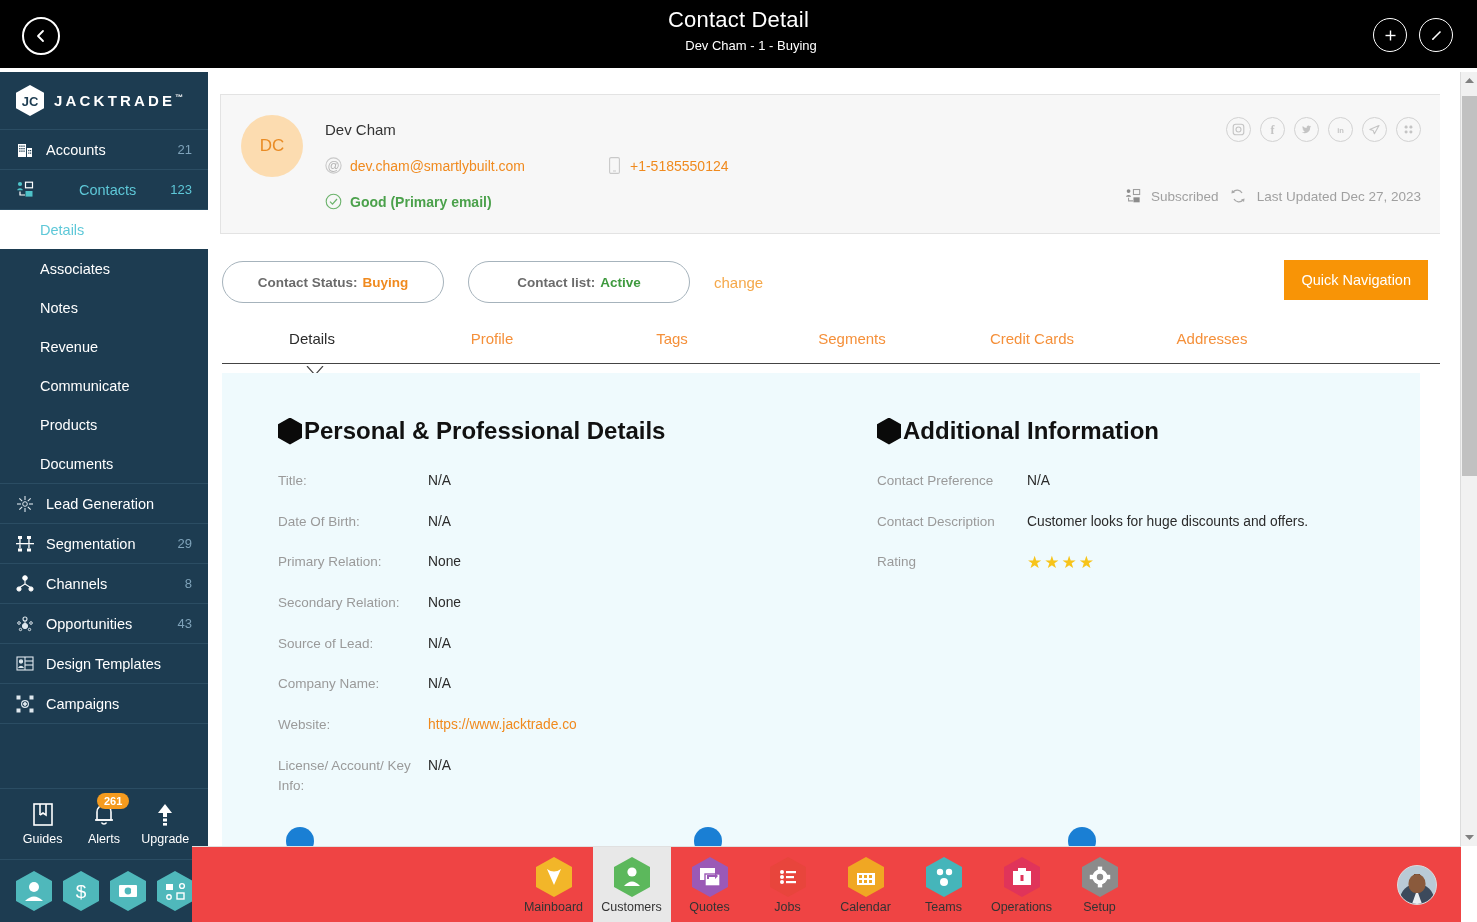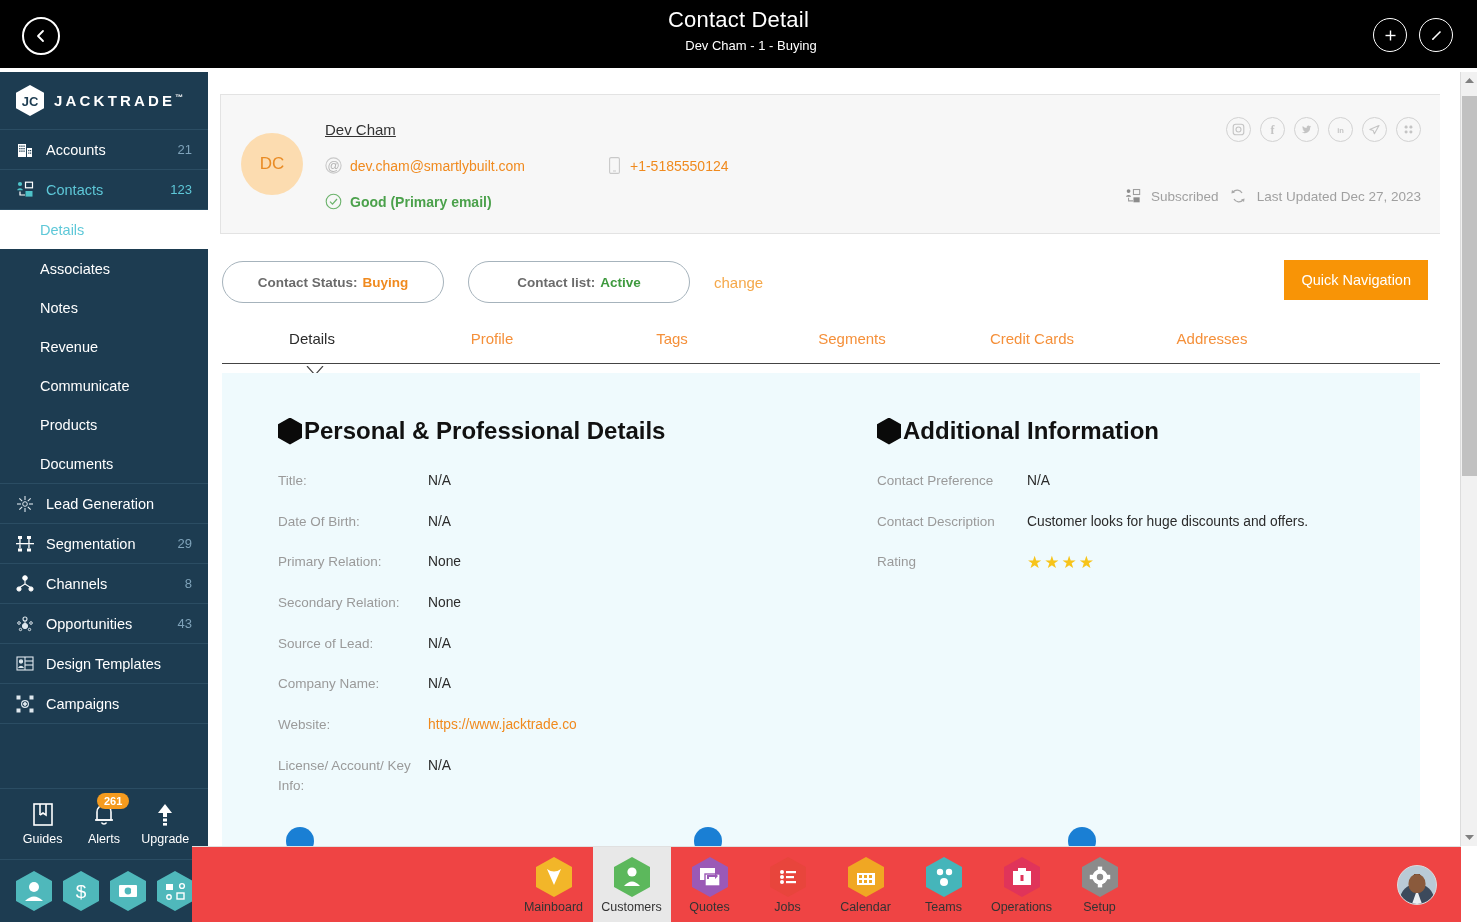--- a/index.html
+++ b/index.html
@@ -66,21 +66,21 @@
   .nav-item {
     height: 40px; display: flex; align-items: center;
     padding-left: 14px; gap: 10px;
     border-bottom: 1px solid #2b4d63;
     font-size: 14.5px; cursor: pointer; color: #ffffff;
     position: relative;
   }
   .nav-item .ico { width: 22px; height: 20px; flex: 0 0 22px; display:flex; align-items:center; justify-content:center;}
   .nav-item .label { flex: 1; }
   .nav-item .count { font-size: 13px; color: #7fa3ba; margin-right: 16px; }
-  .nav-item.teal .label { color: #5ec8d8; }
+  .nav-item.teal .label { color: #5ec8d8; margin-left: 33px; }
   .nav-item.teal .count { color: #5ec8d8; }
 
   .sub-item {
     height: 39px; display: flex; align-items: center;
     padding-left: 40px; font-size: 14.5px; cursor: pointer;
     color: #ffffff;
   }
   .sub-item.active { background: #ffffff; color: #5ec8d8; }
 
   .nav-divider { height: 1px; background: #2b4d63; }
@@ -122,27 +122,27 @@
     width: 1232px; height: 774px;
     background: #ffffff;
     overflow: hidden;
   }
   .contact-card {
     position: absolute; left: 12px; top: 22px;
     width: 1232px; height: 140px;
     background: #f7f7f7; border: 1px solid #e3e3e3;
   }
   .avatar-circle {
-    position: absolute; left: 20px; top: 38px;
+    position: absolute; left: 20px; top: 20px;
     width: 62px; height: 62px; border-radius: 50%;
     background: #fcdcb0; color: #e98b24;
     display: flex; align-items: center; justify-content: center;
     font-size: 17px;
   }
-  .cname { position: absolute; left: 104px; top: 26px; font-size: 15px; color: #333; text-decoration: underline; }
+  .cname { position: absolute; left: 104px; top: 26px; font-size: 15px; color: #333; }
   .crow2 { position: absolute; left: 104px; top: 62px; display: flex; align-items: center; gap: 8px; }
   .cemail { color: #f08a1e; font-size: 14px; text-decoration: none; cursor: pointer; }
   .cphone-wrap { position: absolute; left: 388px; top: 62px; display: flex; align-items: center; gap: 10px; }
   .cphone { color: #f08a1e; font-size: 14px; }
   .crow3 { position: absolute; left: 104px; top: 98px; display: flex; align-items: center; gap: 8px; }
   .cgood { color: #4ba14b; font-size: 14px; font-weight: 700; }
   .socials { position: absolute; right: 30px; top: 22px; display: flex; gap: 9px; }
   .soc {
     width: 25px; height: 25px; border-radius: 50%;
     border: 1px solid #d2d2d2; color: #bdbdbd;

